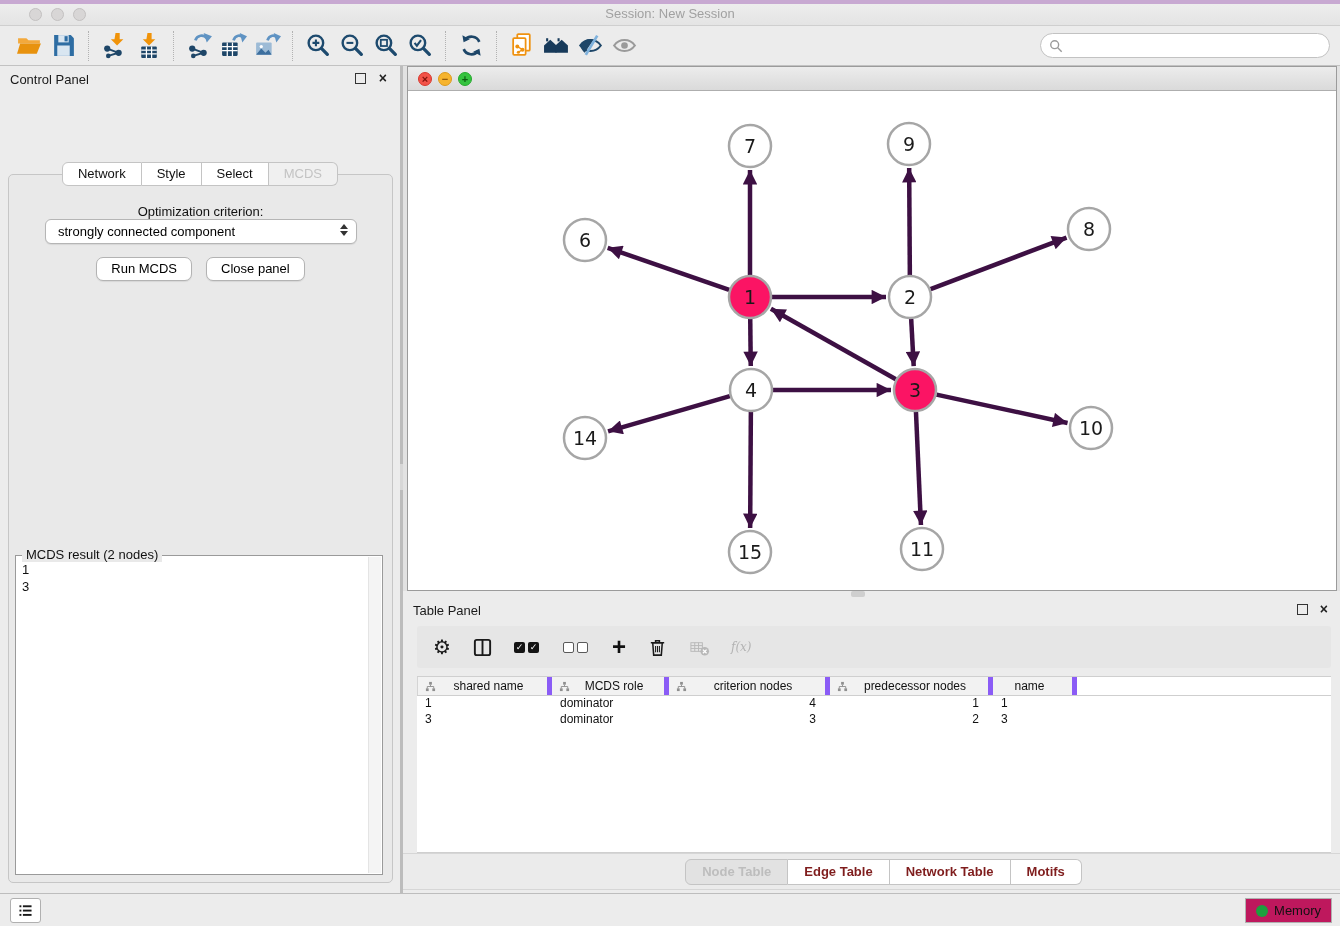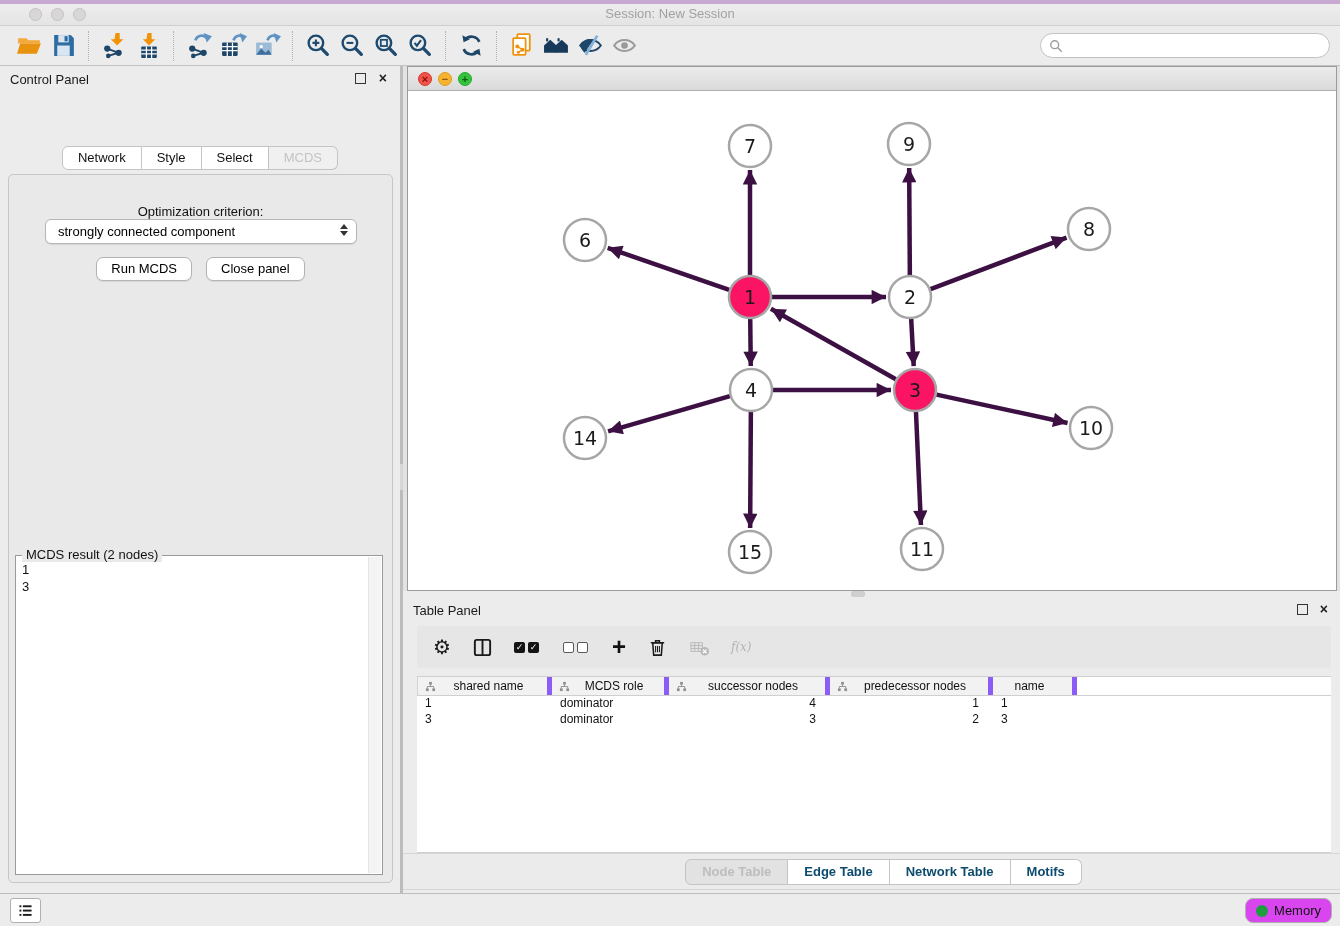--- a/index.html
+++ b/index.html
@@ -39,21 +39,21 @@
   .ph-float { position:absolute; top:7px; width:11px; height:11px; border:1.5px solid #333; background:transparent; }
   .ph-close { position:absolute; top:4px; font-size:14px; font-weight:bold; color:#222; line-height:16px; }
   .control-panel .ph-float { right:34px; } .control-panel .ph-close { right:13px; }
 
   .cp-tabs { position:absolute; left:0; top:96px; width:100%; display:flex; justify-content:center; z-index:2; }
   .seg-tab { font-size:13px; padding:3px 15px 4px; background:#fff; border:1px solid #c4c4c4; border-left:none;
     color:#111; cursor:default; }
   .seg-tab:first-child { border-left:1px solid #c4c4c4; border-radius:6px 0 0 6px; }
   .seg-tab:last-child { border-radius:0 6px 6px 0; }
   .seg-tab.active { background:#f0f0f0; color:#c3c3c3; }
-  .cp-tabs { top:80px; }
+  .cp-tabs { top:96px; }
 
   .panel-inset { position:absolute; left:8px; right:7px; top:108px; bottom:10px;
     border:1px solid #c6c6c6; border-radius:5px; background:#e9e9e9; }
   .opt-label { position:absolute; top:29px; width:100%; text-align:center; font-size:13px; color:#111; }
   .combo { position:absolute; left:36px; top:44px; width:312px; height:25px; background:#fff;
     border:1px solid #b5b5b5; border-radius:6px; font-size:13px; display:flex; align-items:center;
     padding-left:12px; box-shadow:0 1px 1px rgba(0,0,0,.08); }
   .combo-arrows { position:absolute; right:8px; top:4px; display:flex; flex-direction:column; gap:2px; }
   .combo-arrows i { display:block; width:0; height:0; border-left:4px solid transparent; border-right:4px solid transparent; }
   .combo-arrows .up { border-bottom:5px solid #333; }
@@ -113,33 +113,33 @@
   .th-cell svg { width:11px; height:11px; margin:0 0 0 7px; flex:none; }
   .th-cell .th-label { flex:1; text-align:center; padding-right:6px; }
   .tr-row { display:flex; height:16px; font-size:12px; color:#111; }
   .td-cell { overflow:hidden; white-space:nowrap; }
   .td-cell.al { padding-left:8px; text-align:left; }
   .td-cell.ar { padding-right:14px; text-align:right; }
 
   .tp-tabs-bar { position:absolute; left:0; right:0; bottom:3px; height:37px; background:#ebebeb;
     border-top:1px solid #d6d6d6; border-bottom:1px solid #d6d6d6; display:flex; align-items:center; justify-content:center; }
   .bt-tab { font-size:13px; font-weight:600; padding:4px 16px 5px; background:#fff;
-    border:1px solid #c4c4c4; border-left:none; color:#0c4a6e; cursor:default; }
+    border:1px solid #c4c4c4; border-left:none; color:#7f1d1d; cursor:default; }
   .bt-tab:first-child { border-left:1px solid #c4c4c4; border-radius:6px 0 0 6px;margin-left:24px; }
   .bt-tab:last-child { border-radius:0 6px 6px 0; }
   .bt-tab.active { background:#e2e2e2; color:#bdbdbd; }
 
   
   .statusbar { position:absolute; left:0; top:893px; width:1340px; height:33px; background:#ececec;
     border-top:1px solid #bdbdbd; }
   .sb-list-btn { position:absolute; left:10px; top:4px; width:31px; height:25px; background:#fff;
     border:1px solid #b0b0b0; border-radius:3px; display:flex; align-items:center; justify-content:center; }
   .sb-list-btn svg { width:19px; height:19px; }
-  .memory-btn { position:absolute; right:8px; top:4px; height:25px; background:#d946ef;
-    border:1px solid #b0b0b0; border-radius:8px; display:flex; align-items:center; gap:6px;
+  .memory-btn { position:absolute; right:8px; top:4px; height:25px; background:#be185d;
+    border:1px solid #b0b0b0; border-radius:0; display:flex; align-items:center; gap:6px;
     padding:4px 10px; font-size:13px; color:#111; }
   .mem-dot { width:12px; height:12px; border-radius:50%; background:#1e9e3e; }
 </style>
 </head>
 <body>
 
 <div class="app">
 
   <div class="titlebar">
     <div class="accent"></div>
@@ -461,21 +461,21 @@
               </div>
               <div class="th-cell" style="width: 161px;">
                 <svg viewBox="0 0 12 12">
                   <g fill="#8f8f8f">
                     <rect x="4.5" y="1" width="3" height="3"></rect>
                     <rect x="1" y="8" width="3" height="3"></rect>
                     <rect x="8" y="8" width="3" height="3"></rect>
                   </g>
                   <path d="M6 4v2M2.5 8V6h7v2" stroke="#8f8f8f" fill="none" stroke-width="1"></path>
                 </svg>
-                <span class="th-label">successor nodes</span>
+                <span class="th-label">criterion nodes</span>
               </div>
               <div class="th-cell" style="width: 163px;">
                 <svg viewBox="0 0 12 12">
                   <g fill="#8f8f8f">
                     <rect x="4.5" y="1" width="3" height="3"></rect>
                     <rect x="1" y="8" width="3" height="3"></rect>
                     <rect x="8" y="8" width="3" height="3"></rect>
                   </g>
                   <path d="M6 4v2M2.5 8V6h7v2" stroke="#8f8f8f" fill="none" stroke-width="1"></path>
                 </svg>

